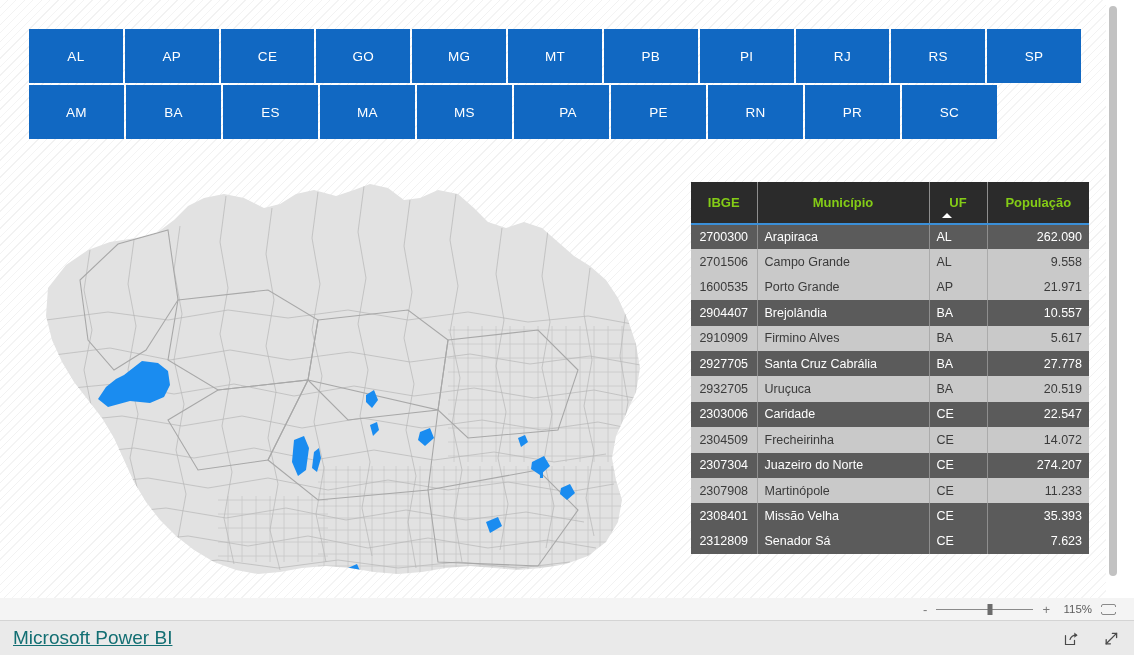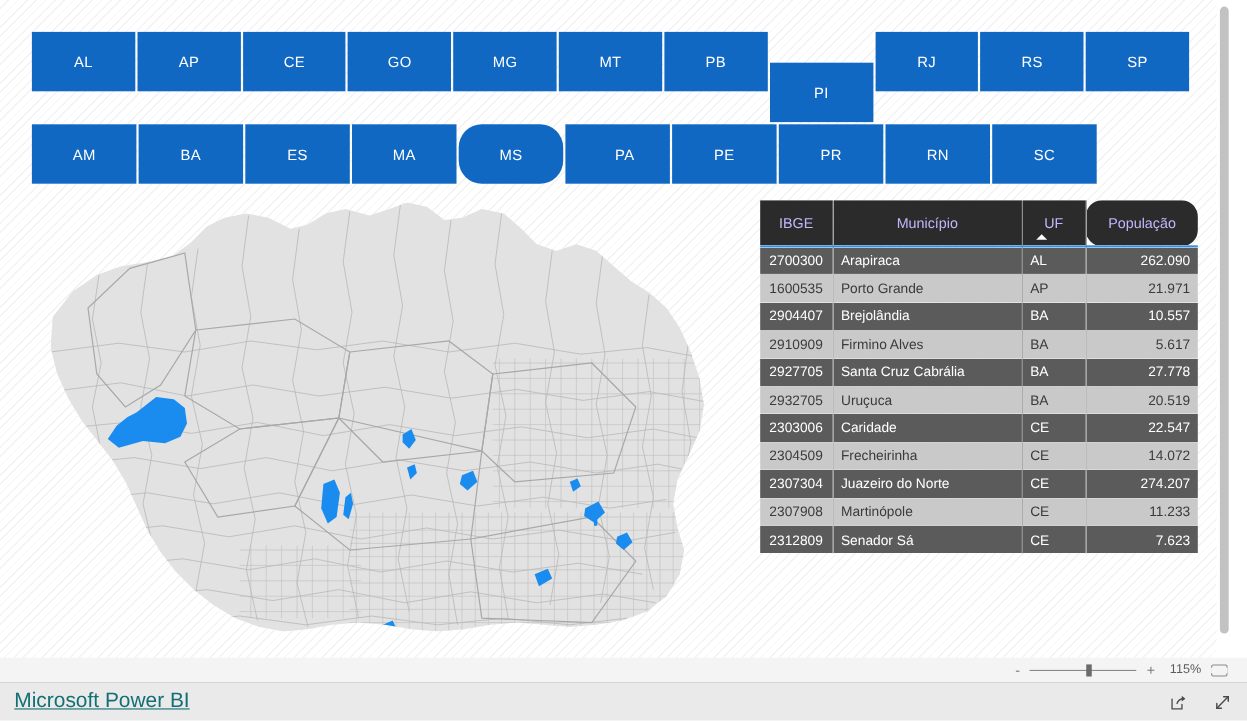--- a/index.html
+++ b/index.html
@@ -72,36 +72,36 @@
     top: 182px;
     width: 398px;
     height: 416px;
     overflow: hidden;
     font-size: 12.5px;
   }
   .tbl { width: 398px; border-collapse: collapse; table-layout: fixed; }
 
   .tbl thead th {
     background: #2b2b2b;
-    color: #c4b5fd;
-    font-weight: normal;
+    color: #84cc16;
+    font-weight: bold;
     font-size: 13px;
     height: 42px;
     vertical-align: middle;
     border-right: 1px solid #8e8e8e;
     position: relative;
     padding: 0 0;
   }
   .tbl thead th:last-child { border-right: none; }
   .tbl thead tr { border-bottom: 2px solid #3a8fd8; }
 
   .col-ibge { width: 66px; text-align: center; }
   .col-mun  { width: 172px; text-align: center; }
   .col-uf   { width: 58px; text-align: center; }
-  .col-pop  { width: 102px; text-align: center; border-radius: 15px; }
+  .col-pop  { width: 102px; text-align: center; }
 
   .sort-caret {
     position: absolute;
     left: 12px;
     bottom: 5px;
     width: 0; height: 0;
     border-left: 5px solid transparent;
     border-right: 5px solid transparent;
     border-bottom: 5px solid #ffffff;
   }
@@ -227,35 +227,35 @@
 
   <div id="slicer">
     <div class="slicer-row">
         <div class="slicer-tile" style="background: rgb(17, 104, 194);">AL</div>
         <div class="slicer-tile" style="background: rgb(17, 104, 194);">AP</div>
         <div class="slicer-tile" style="background: rgb(17, 104, 194);">CE</div>
         <div class="slicer-tile" style="background: rgb(17, 104, 194);">GO</div>
         <div class="slicer-tile" style="background: rgb(17, 104, 194);">MG</div>
         <div class="slicer-tile" style="background: rgb(17, 104, 194);">MT</div>
         <div class="slicer-tile" style="background: rgb(17, 104, 194);">PB</div>
-        <div class="slicer-tile" style="background: rgb(17, 104, 194); margin-top: 28px;">PI</div>
+        <div class="slicer-tile" style="background: rgb(17, 104, 194);">PI</div>
         <div class="slicer-tile" style="background: rgb(17, 104, 194);">RJ</div>
         <div class="slicer-tile" style="background: rgb(17, 104, 194);">RS</div>
         <div class="slicer-tile" style="background: rgb(17, 104, 194);">SP</div>
       </div>
     <div class="slicer-row">
         <div class="slicer-tile" style="background: rgb(17, 104, 194);">AM</div>
         <div class="slicer-tile" style="background: rgb(17, 104, 194);">BA</div>
         <div class="slicer-tile" style="background: rgb(17, 104, 194);">ES</div>
         <div class="slicer-tile" style="background: rgb(17, 104, 194);">MA</div>
-        <div class="slicer-tile" style="background: rgb(17, 104, 194); border-radius: 21px;">MS</div>
+        <div class="slicer-tile" style="background: rgb(17, 104, 194);">MS</div>
         <div class="slicer-tile" style="background: rgb(17, 104, 194); padding-left: 13px;">PA</div>
         <div class="slicer-tile" style="background: rgb(17, 104, 194);">PE</div>
+        <div class="slicer-tile" style="background: rgb(17, 104, 194);">RN</div>
         <div class="slicer-tile" style="background: rgb(17, 104, 194);">PR</div>
-        <div class="slicer-tile" style="background: rgb(17, 104, 194);">RN</div>
         <div class="slicer-tile" style="background: rgb(17, 104, 194);">SC</div>
       </div>
   </div>
 
   <div id="map-visual">
     <svg width="650" height="425" viewBox="0 0 650 425">
       <defs>
         <clipPath id="brazilClip">
           <path d="M30,118 L48,95 L70,80 L92,72 L118,68 L140,62 L156,50 L170,36 L186,28 L206,24 L226,28
                    L246,38 L262,34 L278,24 L296,20 L318,26 L336,20 L352,14 L370,18 L386,30 L402,28
@@ -365,20 +365,26 @@
         </tr>
       </thead>
       <tbody id="table-body">
           <tr class="odd">
             <td class="c-ibge">2700300</td>
             <td class="c-mun">Arapiraca</td>
             <td class="c-uf">AL</td>
             <td class="c-pop">262.090</td>
           </tr>
           <tr class="even">
+            <td class="c-ibge">2701506</td>
+            <td class="c-mun">Campo Grande</td>
+            <td class="c-uf">AL</td>
+            <td class="c-pop">9.558</td>
+          </tr>
+          <tr class="even">
             <td class="c-ibge">1600535</td>
             <td class="c-mun">Porto Grande</td>
             <td class="c-uf">AP</td>
             <td class="c-pop">21.971</td>
           </tr>
           <tr class="odd">
             <td class="c-ibge">2904407</td>
             <td class="c-mun">Brejolândia</td>
             <td class="c-uf">BA</td>
             <td class="c-pop">10.557</td>
@@ -417,20 +423,26 @@
             <td class="c-ibge">2307304</td>
             <td class="c-mun">Juazeiro do Norte</td>
             <td class="c-uf">CE</td>
             <td class="c-pop">274.207</td>
           </tr>
           <tr class="even">
             <td class="c-ibge">2307908</td>
             <td class="c-mun">Martinópole</td>
             <td class="c-uf">CE</td>
             <td class="c-pop">11.233</td>
+          </tr>
+          <tr class="odd">
+            <td class="c-ibge">2308401</td>
+            <td class="c-mun">Missão Velha</td>
+            <td class="c-uf">CE</td>
+            <td class="c-pop">35.393</td>
           </tr>
           <tr class="odd">
             <td class="c-ibge">2312809</td>
             <td class="c-mun">Senador Sá</td>
             <td class="c-uf">CE</td>
             <td class="c-pop">7.623</td>
           </tr>
         </tbody>
     </table>
   </div>

